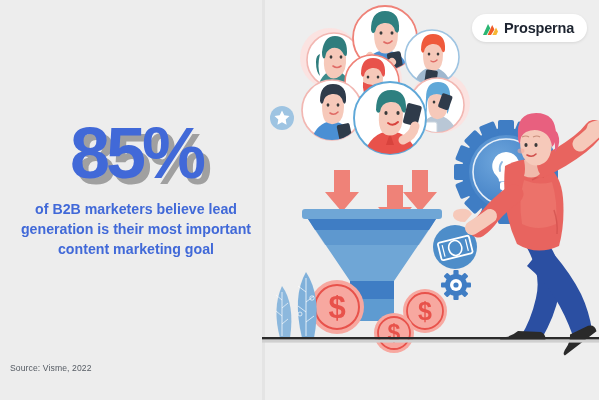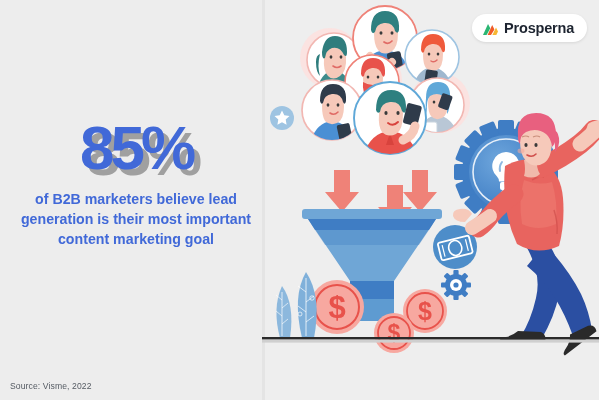--- a/index.html
+++ b/index.html
@@ -52,21 +52,21 @@
 
   
   .stat-block {
     position: absolute;
     left: 0;
     top: 118px;
     width: 272px;
     text-align: center;
   }
   .big-stat {
-    font-size: 62px;
+    font-size: 72px;
     font-weight: bold;
     color: #4169d8;
     line-height: 0.98;
     letter-spacing: -4px;
     text-shadow: 6px 6px 0 rgba(140,140,140,0.80);
     margin: 0;
     padding: 0;
   }
   .sub-stat {
     margin: 10px auto 0 auto;
@@ -74,21 +74,21 @@
     font-size: 14.2px;
     line-height: 1.42;
     color: #4169d8;
     font-weight: 700;
   }
 
   
   .source-note {
     position: absolute;
     left: 10px;
-    bottom: 9px;
+    bottom: 27px;
     font-size: 8.6px;
     color: #555b63;
     letter-spacing: 0.1px;
     text-align: center;
   }
 
   
   .illustration {
     position: absolute;
     left: 262px;

